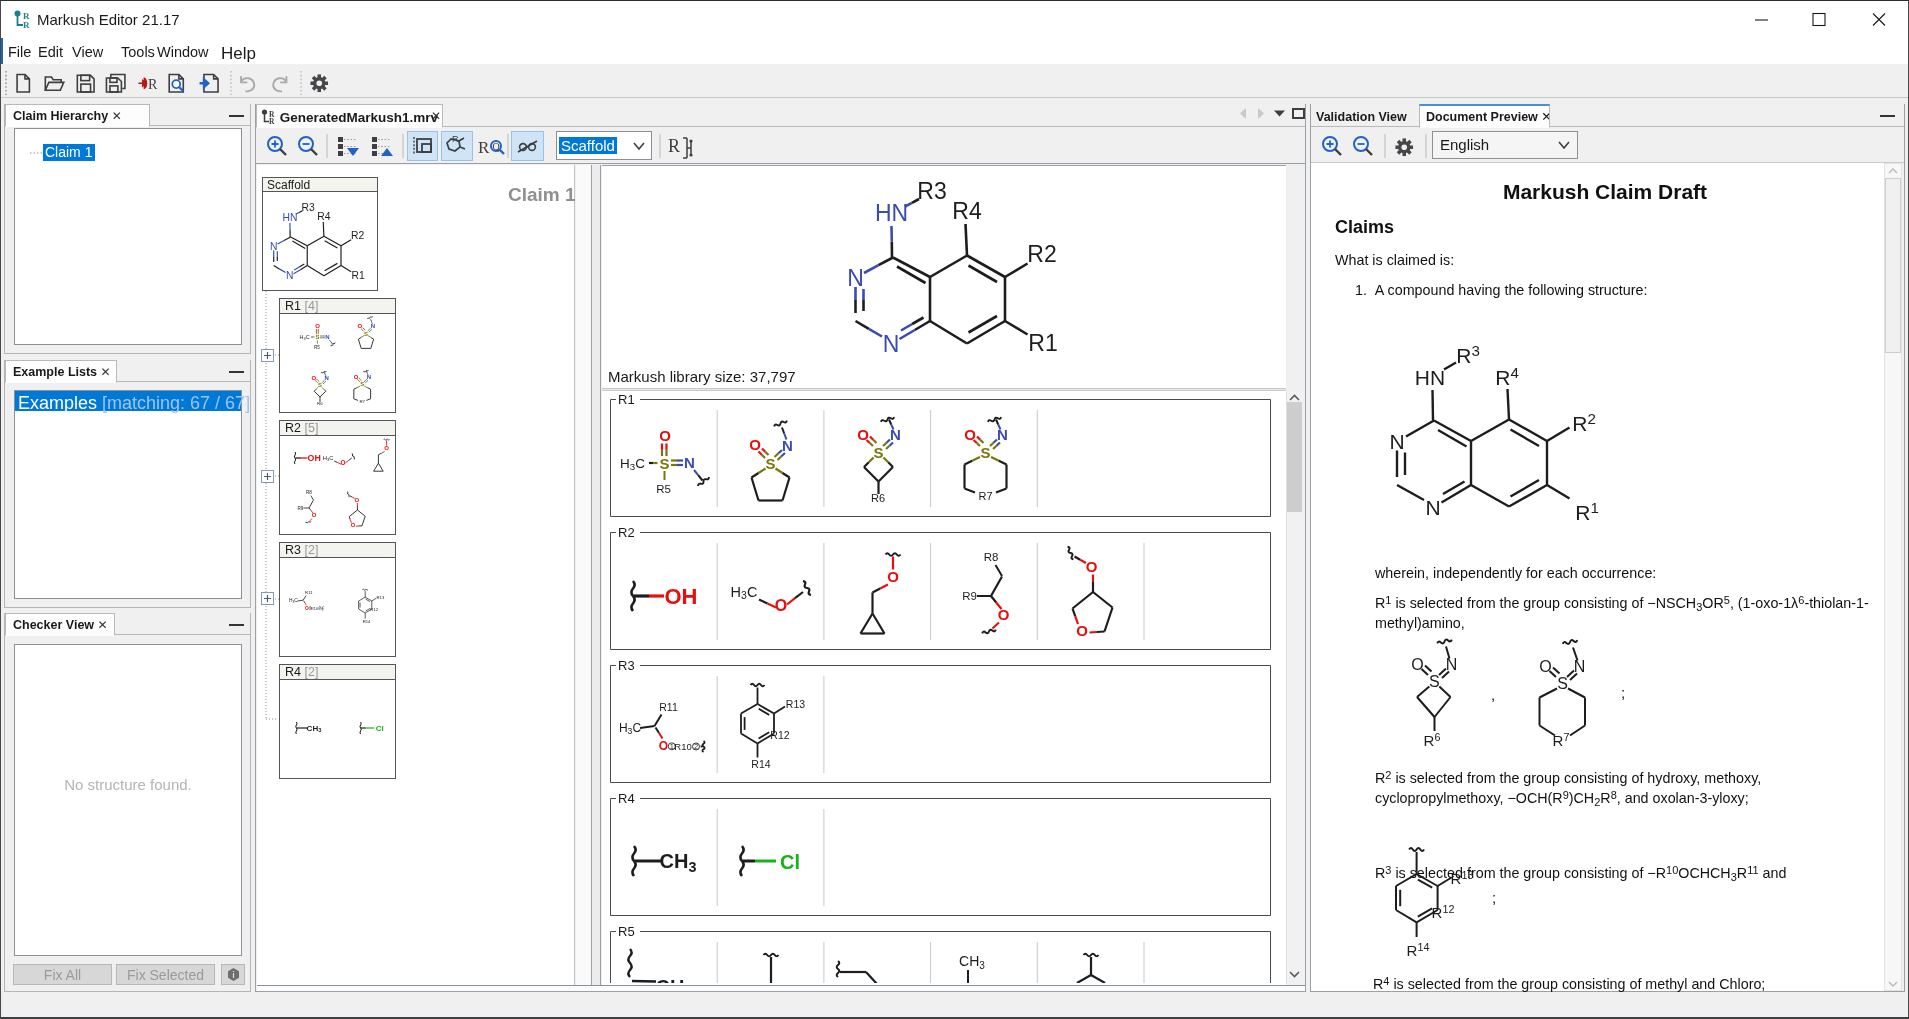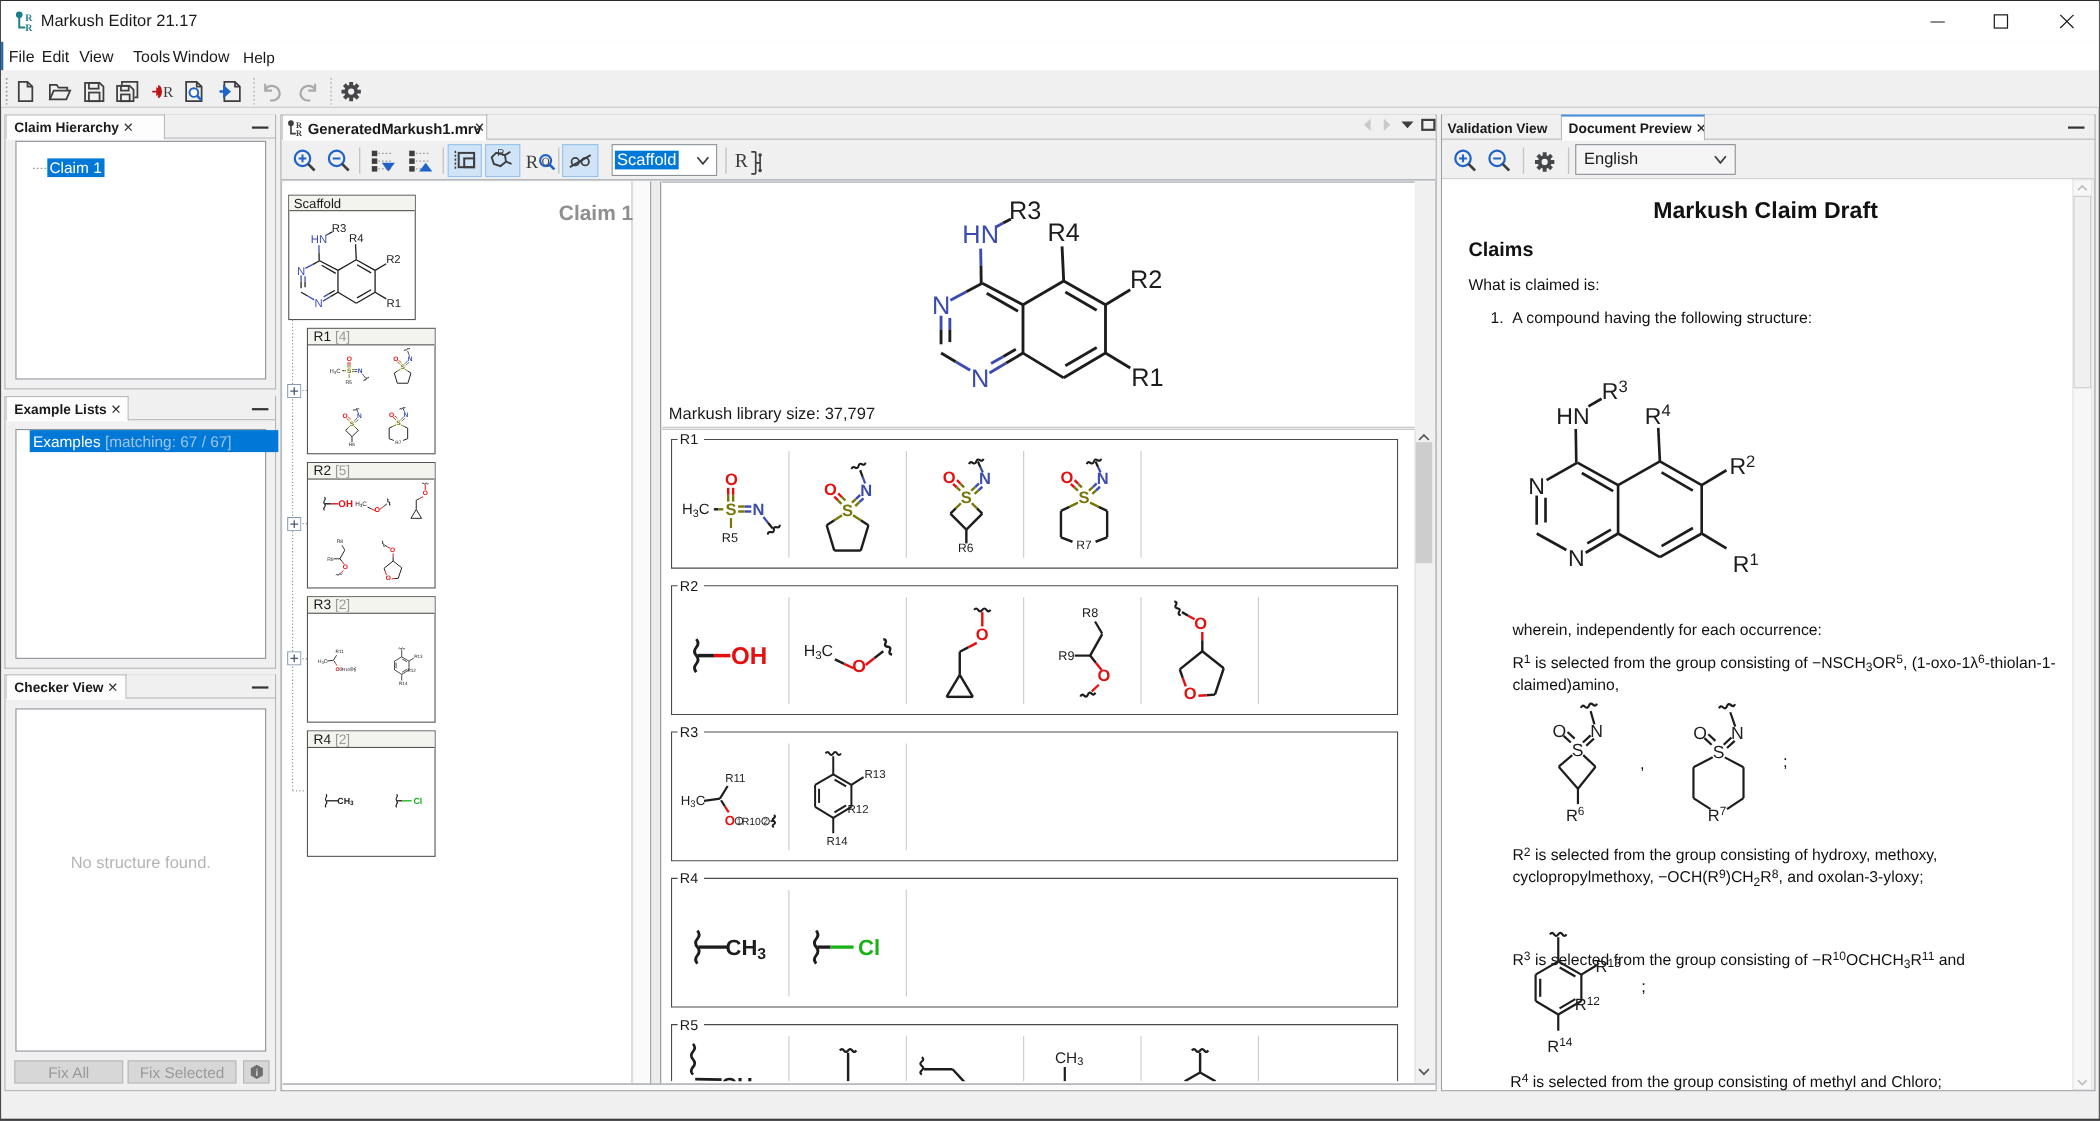--- a/index.html
+++ b/index.html
@@ -26,21 +26,21 @@
     <line x1="8" y1="10" x2="21" y2="10" stroke="#1a1a1a" stroke-width="1.1"></line>
     <rect x="66" y="3.5" width="12" height="12" fill="none" stroke="#1a1a1a" stroke-width="1.1"></rect>
     <path d="M126 3.5 L138 15.5 M138 3.5 L126 15.5" stroke="#1a1a1a" stroke-width="1.1"></path>
   </svg>
 <div class="abs white" style="left:1px;top:38px;width:1907px;height:26px;border-left:2px solid #1d66b5;"></div>
 <div class="t" style="left:8px;top:44px;font-size:14.5px;color:#1a1a1a;">File</div>
 <div class="t" style="left:38px;top:44px;font-size:14.5px;color:#1a1a1a;">Edit</div>
 <div class="t" style="left:72px;top:44px;font-size:14.5px;color:#1a1a1a;">View</div>
 <div class="t" style="left:121px;top:44px;font-size:14.5px;color:#1a1a1a;">Tools</div>
 <div class="t" style="left:157px;top:44px;font-size:14.5px;color:#1a1a1a;">Window</div>
-<div class="t" style="left:221px;top:44px;font-size:14px;color:#1a1a1a;">Help</div>
+<div class="t" style="left:221px;top:44px;font-size:17px;color:#1a1a1a;">Help</div>
 <div class="abs" style="left:1px;top:64px;width:1907px;height:34px;background:#f0f0f0;border-bottom:1px solid #c9c9c9;"></div>
 <svg class="abs" style="left:3px;top:69px;" width="8" height="28">
     <line x1="3" y1="2" x2="3" y2="26" stroke="#9a9a9a" stroke-width="1.6" stroke-dasharray="1.6,2.2"></line>
   </svg>
 <svg class="abs" style="left:11px;top:70px;" width="26" height="26">
     <g transform="translate(0.8,1.8) scale(0.88)">
       <path d="M6 3 H15 L20 8 V23 H6 Z" fill="none" stroke="#3e3e40" stroke-width="1.8"></path>
       <path d="M15 3 V8 H20" fill="none" stroke="#3e3e40" stroke-width="1.8"></path>
     </g>
   </svg>
@@ -129,21 +129,21 @@
 <div class="cbox" style="left:14px;top:128px;width:228px;height:217px;"></div>
 <svg class="abs" style="left:30px;top:145px;" width="16" height="16">
     <line x1="0" y1="8" x2="14" y2="8" stroke="#9a9a9a" stroke-width="1.2" stroke-dasharray="1.5,2"></line>
   </svg>
 <div class="t" style="left:43px;top:144px;height:17px;background:#0078d7;color:#fff;font-size:14px;padding:0 3px 0 2px;">Claim 1</div>
 <div class="panelbox" style="left:4px;top:360px;width:247px;height:248px;border:1px solid #b5b5b5;background:#f0f0f0;"></div>
 <div class="tabrow" style="left:5px;top:360px;width:245px;height:22px;"></div>
 <div class="tab-act" style="left:5px;top:360px;width:112px;height:23px;">Example Lists <span style="font-weight:normal;color:#333;font-size:12px;">✕</span></div>
 <div class="minus" style="left:229px;top:371px;"></div>
 <div class="cbox" style="left:14px;top:390px;width:228px;height:209px;"></div>
-<div class="t" style="left:15px;top:391px;width:226px;height:20px;background:#0078d7;color:#fff;font-size:14px;padding:2px 0 0 3px;margin-left:12px;">Examples <span style="color:#9fc4e8;">[matching: 67 / 67]</span></div>
+<div class="t" style="left:15px;top:391px;width:226px;height:20px;background:#0078d7;color:#fff;font-size:18px;padding:2px 0 0 3px;">Examples <span style="color:#9fc4e8;">[matching: 67 / 67]</span></div>
 <div class="panelbox" style="left:4px;top:613px;width:247px;height:379px;border:1px solid #b5b5b5;background:#f0f0f0;"></div>
 <div class="tabrow" style="left:5px;top:613px;width:245px;height:22px;"></div>
 <div class="tab-act" style="left:5px;top:613px;width:110px;height:23px;">Checker View <span style="font-weight:normal;color:#333;font-size:12px;">✕</span></div>
 <div class="minus" style="left:229px;top:624px;"></div>
 <div class="cbox" style="left:14px;top:644px;width:228px;height:312px;"></div>
 <div class="t" style="left:128px;top:776px;transform:translateX(-50%);font-size:15px;color:#b4b4b4;">No structure found.</div>
 <div style="position:absolute;background:#d7d7d7;border:1px solid #b7b7b7;font-size:14px;color:#9a9a9a;text-align:center;left:13px;top:964px;width:99px;height:21px;padding-top:2px;">Fix All</div>
 <div style="position:absolute;background:#d7d7d7;border:1px solid #b7b7b7;font-size:14px;color:#9a9a9a;text-align:center;left:116px;top:964px;width:99px;height:21px;padding-top:2px;">Fix Selected</div>
 <div style="position:absolute;background:#d7d7d7;border:1px solid #b7b7b7;font-size:14px;color:#9a9a9a;text-align:center;left:221px;top:964px;width:24px;height:21px;"></div>
 <svg class="abs" style="left:226px;top:967px;" width="15" height="15">
@@ -383,21 +383,21 @@
   </svg>
 <svg class="abs" style="left:1886px;top:978px;" width="14" height="12">
     <path d="M3 4 L7 8 L11 4" fill="none" stroke="#b9b9b9" stroke-width="1.4"></path>
   </svg>
 <div class="t" style="left:1605px;top:180px;transform:translateX(-50%);font-size:21px;font-weight:bold;color:#111;">Markush Claim Draft</div>
 <div class="t" style="left:1335px;top:217px;font-size:18px;font-weight:bold;color:#111;">Claims</div>
 <div class="t" style="left:1335px;top:252px;font-size:14.3px;color:#111;">What is claimed is:</div>
 <div class="t" style="left:1355px;top:282px;font-size:14.3px;color:#111;">1.&nbsp;&nbsp;A compound having the following structure:</div>
 <div class="t" style="left:1375px;top:565px;font-size:14.3px;color:#111;">wherein, independently for each occurrence:</div>
 <div class="t" style="left:1375px;top:594px;font-size:14.3px;color:#111;">R<span style="vertical-align:4px;font-size:11px;">1</span> is selected from the group consisting of −NSCH<span style="vertical-align:-3px;font-size:11px;">3</span>OR<span style="vertical-align:4px;font-size:11px;">5</span>, (1-oxo-1λ<span style="vertical-align:4px;font-size:11px;">6</span>-thiolan-1-</div>
-<div class="t" style="left:1375px;top:615px;font-size:14.3px;color:#111;">claimed)amino,</div>
+<div class="t" style="left:1375px;top:615px;font-size:14.3px;color:#111;">methyl)amino,</div>
 <div class="t" style="left:1491px;top:686px;font-size:15px;color:#111;">,</div>
 <div class="t" style="left:1621px;top:684px;font-size:15px;color:#111;">;</div>
 <div class="t" style="left:1375px;top:769px;font-size:14.3px;color:#111;">R<span style="vertical-align:4px;font-size:11px;">2</span> is selected from the group consisting of hydroxy, methoxy,</div>
 <div class="t" style="left:1375px;top:789px;font-size:14.3px;color:#111;">cyclopropylmethoxy, −OCH(R<span style="vertical-align:4px;font-size:11px;">9</span>)CH<span style="vertical-align:-3px;font-size:11px;">2</span>R<span style="vertical-align:4px;font-size:11px;">8</span>, and oxolan-3-yloxy;</div>
 <div class="t" style="left:1375px;top:864px;font-size:14.3px;color:#111;text-align:right;">R<span style="vertical-align:4px;font-size:11px;">3</span> is selected from the group consisting of −R<span style="vertical-align:4px;font-size:11px;">10</span>OCHCH<span style="vertical-align:-3px;font-size:11px;">3</span>R<span style="vertical-align:4px;font-size:11px;">11</span> and</div>
 <div class="t" style="left:1492px;top:889px;font-size:15px;color:#111;">;</div>
 <div class="t" style="left:1373px;top:975px;font-size:14.3px;color:#111;">R<span style="vertical-align:4px;font-size:11px;">4</span> is selected from the group consisting of methyl and Chloro;</div>
 <svg class="abs" style="left:0;top:0;z-index:10;pointer-events:none;" width="1909" height="1019">
     <text x="855.5" y="285.5" font-family="&quot;Liberation Sans&quot;,sans-serif" font-size="23" fill="#3b4cae" font-weight="normal" text-anchor="middle">N</text>
     <text x="891.0" y="351.5" font-family="&quot;Liberation Sans&quot;,sans-serif" font-size="23" fill="#3b4cae" font-weight="normal" text-anchor="middle">N</text>

